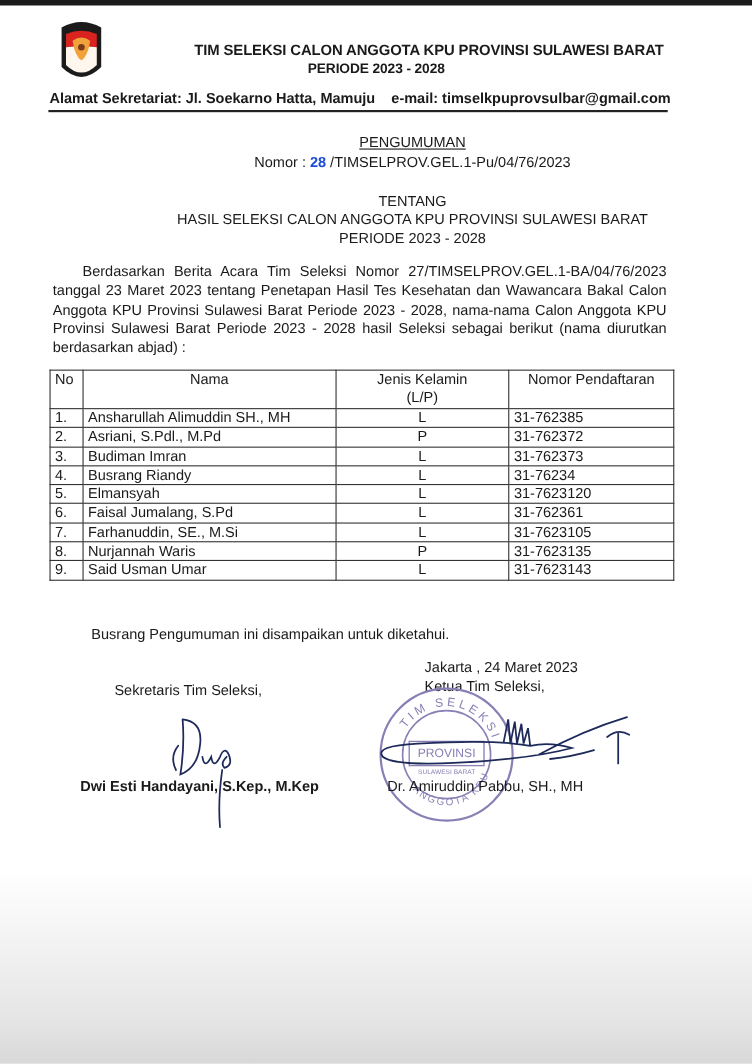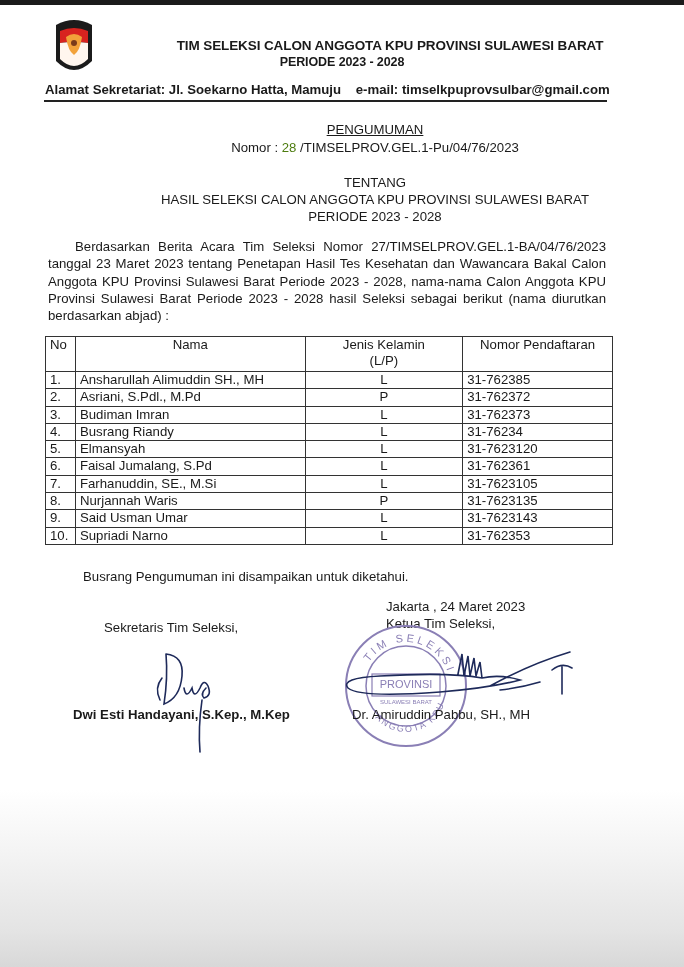--- a/index.html
+++ b/index.html
@@ -9,21 +9,21 @@
     font-family: "Liberation Sans", sans-serif; color: #1a1a1a;
   }
   .topbar { position: absolute; left: 0; top: 0; width: 684px; height: 5px; background: #1b1b1b; }
   .abs { position: absolute; white-space: nowrap; }
   .logo { position: absolute; left: 52px; top: 17px; width: 44px; height: 60px; }
   .kop-title { left: 0; width: 684px; text-align: center; font-weight: bold; font-size: 13.5px; letter-spacing: -0.1px; }
   .kop-address { left: 45px; top: 82px; font-size: 13.2px; font-weight: bold; }
   .kop-line { position: absolute; left: 44px; top: 100px; width: 563px; height: 2px; background: #222; }
   .center { left: 0; width: 684px; text-align: center; font-size: 13.2px; margin-left: 33px; }
   .underline { text-decoration: underline; }
-  .nomor-num { color: #4d7c0f; font-weight: normal; }
+  .nomor-num { color: #1d4ed8; font-weight: bold; }
   .para { position: absolute; left: 48px; top: 238px; width: 558px; font-size: 13.2px; line-height: 17.3px; text-align: justify; }
   .para .indent { display: inline-block; width: 27px; }
   table { position: absolute; left: 45px; top: 336px; width: 568px; border-collapse: collapse; font-size: 13.2px; }
   td, th { border: 1.2px solid #333; padding: 0 4px; font-weight: normal; height: 16.3px; line-height: 16px; vertical-align: top; margin-left: 44px; }
   th { height: 34px; text-align: center; }
   th.no, td.no { text-align: left; }
   td.jk { text-align: center; }
   .sig-label { font-size: 13.2px; }
   .stamp { position: absolute; left: 342px; top: 622px; width: 128px; height: 128px; }
   .sig { position: absolute; }
@@ -122,26 +122,20 @@
         <td>Nurjannah Waris</td>
         <td class="jk">P</td>
         <td>31-7623135</td>
       </tr>
     <tr>
         <td class="no">9.</td>
         <td>Said Usman Umar</td>
         <td class="jk">L</td>
         <td>31-7623143</td>
       </tr>
-    <tr>
-        <td class="no">10.</td>
-        <td>Supriadi Narno</td>
-        <td class="jk">L</td>
-        <td>31-762353</td>
-      </tr>
   </tbody>
 </table>
 
 <div class="abs sig-label" style="left:83px; top:569px;">Busrang Pengumuman ini disampaikan untuk diketahui.</div>
 <div class="abs sig-label" style="left:386px; top:599px;">Jakarta , 24 Maret 2023</div>
 <div class="abs sig-label" style="left:104px; top:620px;">Sekretaris Tim Seleksi,</div>
 <div class="abs sig-label" style="left:386px; top:616px;">Ketua Tim Seleksi,</div>
 
 <svg class="stamp" viewBox="0 0 128 128">
   <defs>

